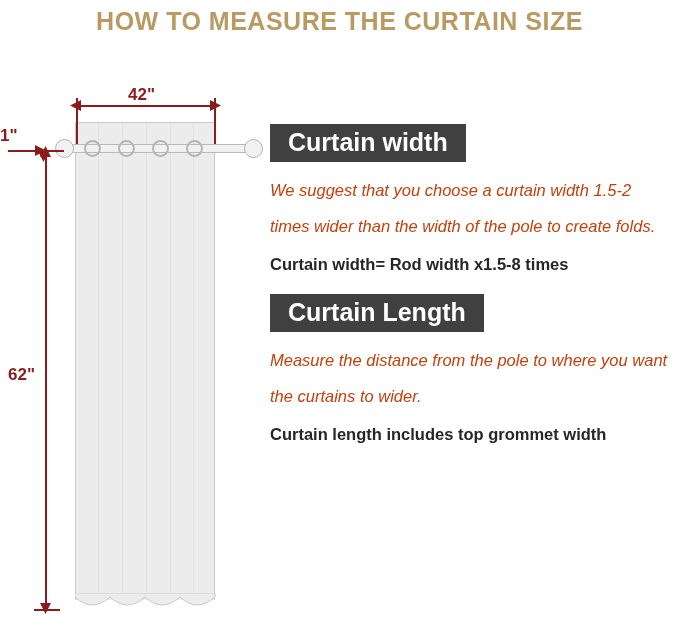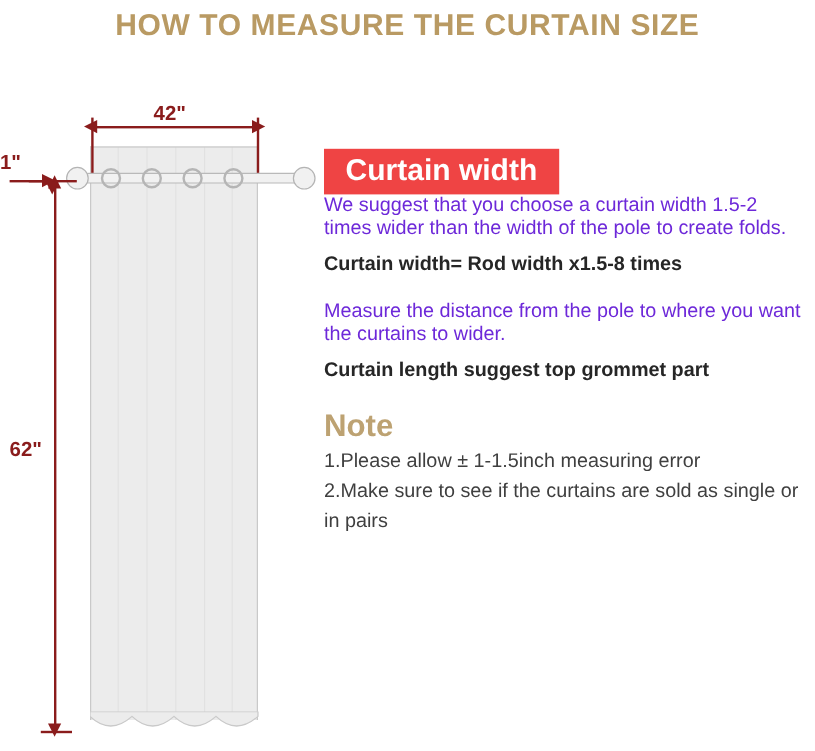--- a/index.html
+++ b/index.html
@@ -155,34 +155,36 @@
 
   
   .content {
     position: absolute;
     left: 270px;
     top: 124px;
     width: 409px;
   }
   .band {
     display: inline-block;
-    background: #ef4444;
+    background: #404040;
     color: #ffffff;
     font-size: 25px;
     font-weight: bold;
     padding: 3px 18px 5px 18px;
     line-height: 30px;
+    margin-bottom: 10px;
     white-space: nowrap;
   }
   .para {
     font-size: 16.5px;
-    line-height: 19px;
-    color: #6d28d9;
+    line-height: 36px;
+    color: #c2410c;
     margin: 0 0 8px 0;
     max-width: 400px;
+    font-style: italic;
   }
   .bold-line {
     font-size: 16.5px;
     line-height: 24px;
     font-weight: bold;
     color: #262626;
     margin: 0;
   }
   .block { margin-bottom: 18px; }
   .note-head {
@@ -260,24 +262,20 @@
 
   <div class="content">
 
     <div class="block">
       <div class="band">Curtain width</div>
       <p class="para">We suggest that you choose a curtain width 1.5-2 times wider than the width of the pole to create folds.</p>
       <p class="bold-line">Curtain width= Rod width x1.5-8 times</p>
     </div>
 
     <div class="block">
+      <div class="band">Curtain Length</div>
       <p class="para">Measure the distance from the pole to where you want the curtains to wider.</p>
-      <p class="bold-line">Curtain length suggest top grommet part</p>
+      <p class="bold-line">Curtain length includes top grommet width</p>
     </div>
 
-    <div class="block">
-      <p class="note-head">Note</p>
-      <p class="note-item">1.Please allow ± 1-1.5inch measuring error</p>
-      <p class="note-item">2.Make sure to see if the curtains are sold as single or in pairs</p>
-    </div>
 
   </div>
 </div>
 
 </body></html>

